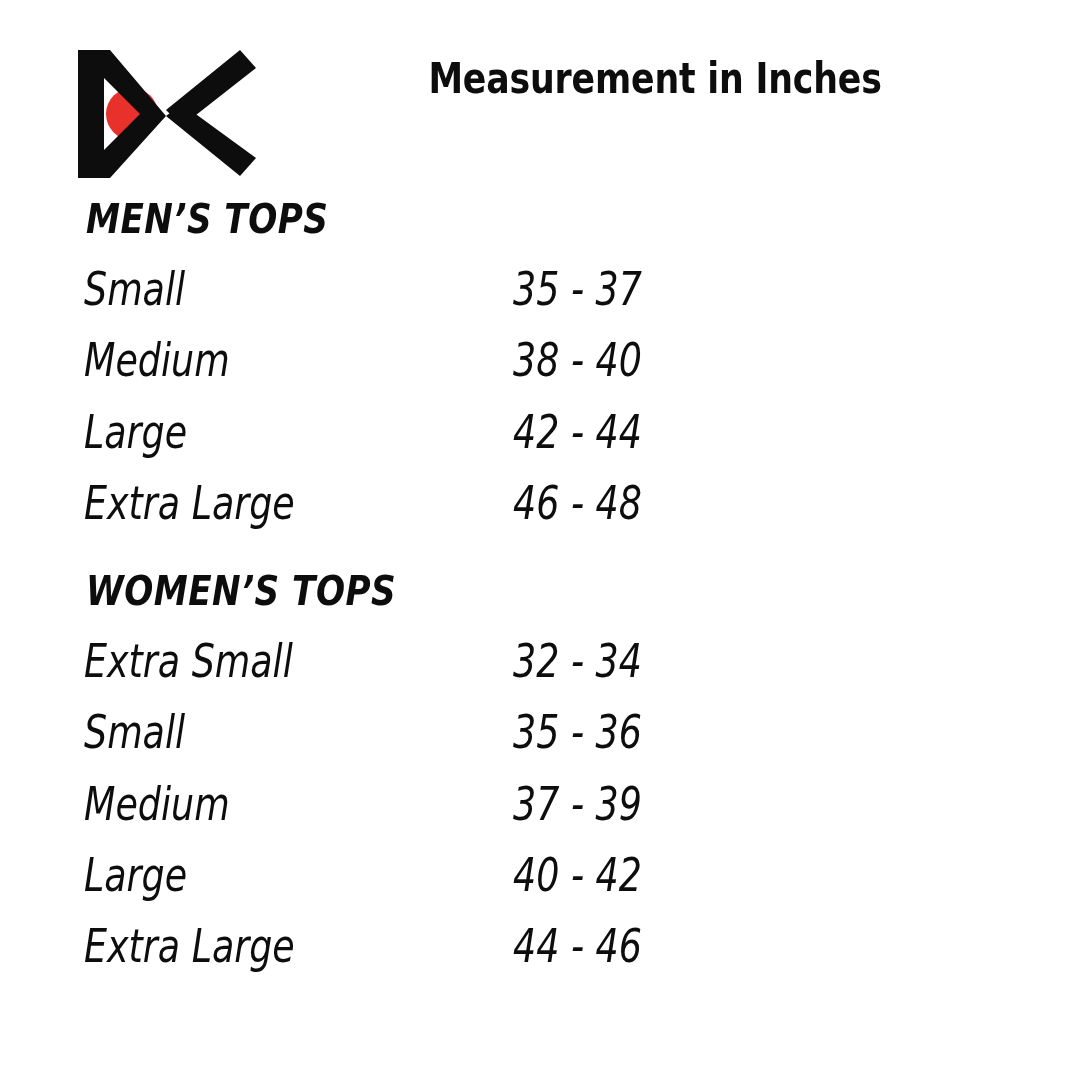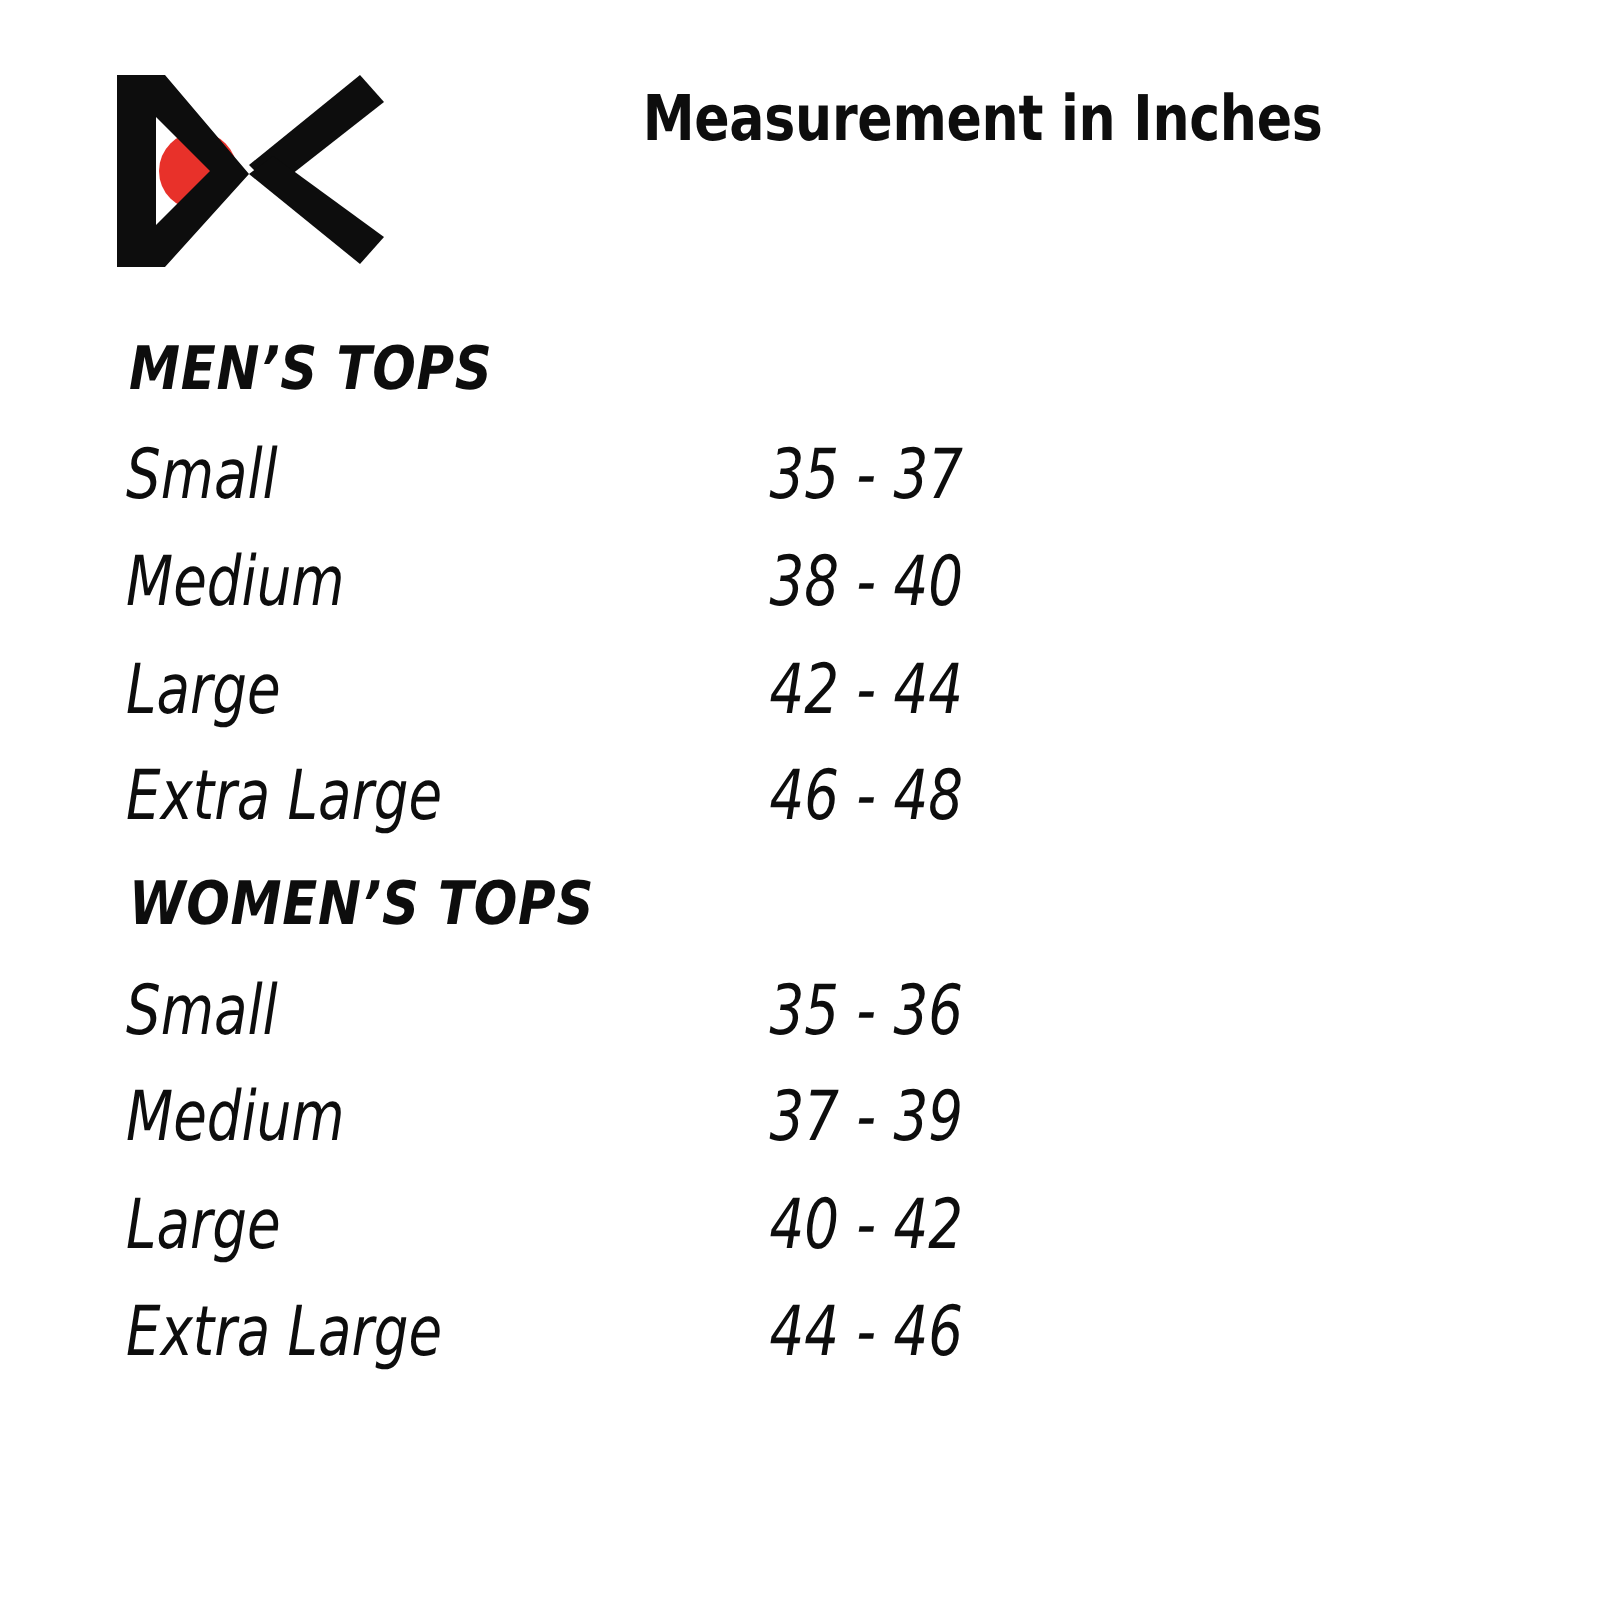--- a/index.html
+++ b/index.html
@@ -46,22 +46,22 @@
     transform: scaleX(0.92);
     transform-origin: right top;
   }
 
   
   .section {
     position: absolute;
     left: 84px;
     width: 920px;
   }
-  #section-mens { top: 198px; margin-top: 27px; }
-  #section-womens { top: 582px; }
+  #section-mens { top: 198px; }
+  #section-womens { top: 570px; }
 
   .section-title {
     font-size: 40px;
     font-weight: 700;
     font-style: italic;
     letter-spacing: 0.5px;
     line-height: 1.05;
     margin: 0 0 14px 2px;
     transform: scaleX(0.95);
     transform-origin: left center;
@@ -148,20 +148,24 @@
   <h2 class="section-title">WOMEN’S TOPS</h2>
   <table class="size-table">
     <thead class="vis-hidden">
       <tr>
         <th>Size</th>
 
       </tr>
     </thead>
     <tbody>
       <tr>
+        <td class="col-label">Extra Small</td>
+        <td class="col-value">32 - 34</td>
+      </tr>
+      <tr>
         <td class="col-label">Small</td>
         <td class="col-value">35 - 36</td>
       </tr>
       <tr>
         <td class="col-label">Medium</td>
         <td class="col-value">37 - 39</td>
       </tr>
       <tr>
         <td class="col-label">Large</td>
         <td class="col-value">40 - 42</td>

